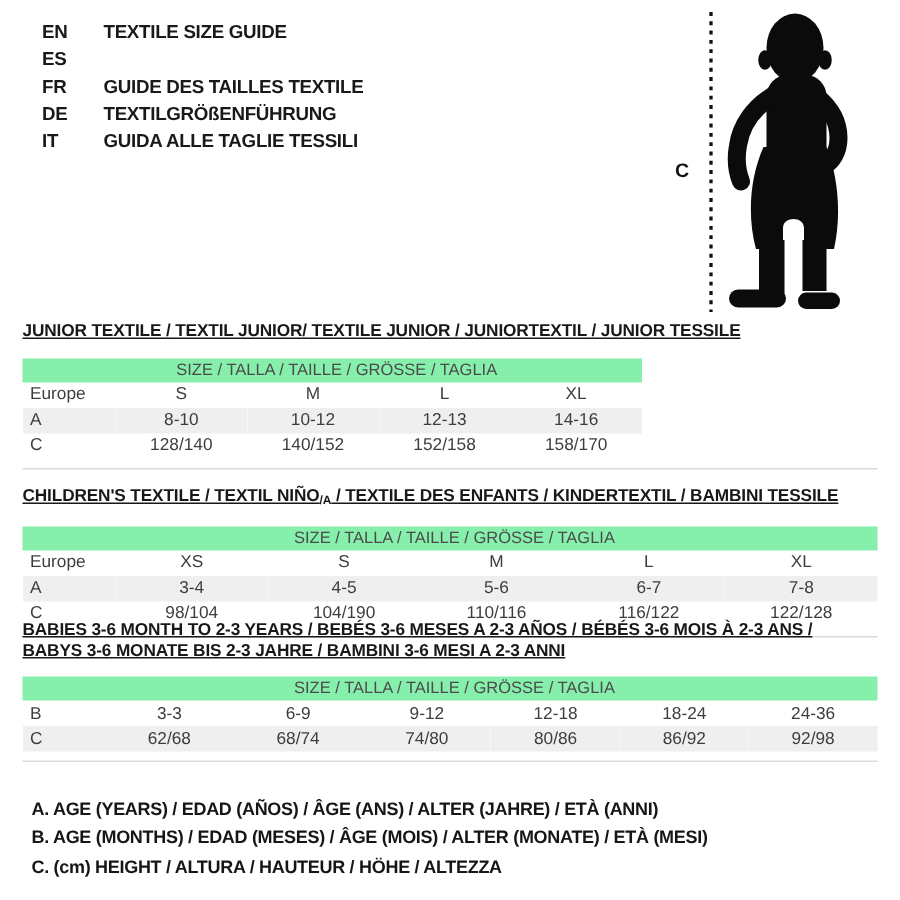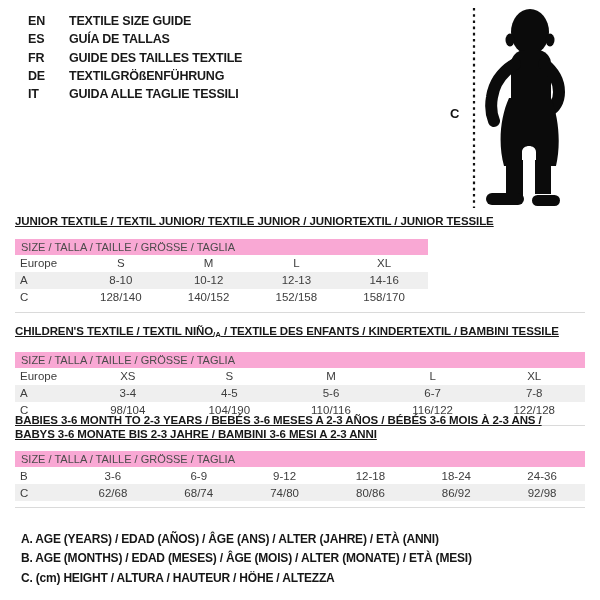--- a/index.html
+++ b/index.html
@@ -18,22 +18,22 @@
 
   
   .figure{position:absolute;left:440px;top:0;width:160px;height:214px;}
   .figure svg{display:block;}
   .measure-label{font-family:"Liberation Sans",sans-serif;font-weight:bold;font-size:13px;fill:#111;}
 
   
   .sec{position:absolute;left:15px;width:570px;}
   .t-title{font-weight:bold;font-size:11.5px;letter-spacing:-0.1px;line-height:13.5px;color:#181818;white-space:nowrap;text-decoration:underline;}
   .t-title .subA{font-size:8px;vertical-align:-2px;}
-  .size-bar{margin-top:10px;background:#f9a8d4;height:16px;line-height:16.5px;
-            padding-left:6px;font-size:11px;color:#4b4b4b;box-sizing:border-box;white-space:nowrap;}
+  .size-bar{margin-top:10px;background:#86efac;height:16px;line-height:16.5px;
+            padding-left:6px;font-size:11px;color:#4b4b4b;box-sizing:border-box;white-space:nowrap;text-align:center;}
   table{border-collapse:collapse;table-layout:fixed;font-size:11.5px;color:#3d3d3d;}
   td{height:17px;text-align:center;padding:0;overflow:hidden;white-space:nowrap;}
   td.lbl{text-align:left;padding-left:5px;}
   tr.stripe{background:#efefef;}
   .w413{width:413px;}
   .w570{width:570px;}
   col.lab62{width:62px;}
   col.lab55{width:55px;}
   .hairline{border-top:1px solid #dadada;width:570px;margin-top:6px;height:0;}
 
@@ -46,21 +46,20 @@
 
 <div class="stage">
 
   <div class="langs">
     <div class="lang-row">
       <span class="lang-code">EN</span>
       <span class="lang-label">TEXTILE SIZE GUIDE</span>
     </div>
     <div class="lang-row">
       <span class="lang-code">ES</span>
-      <span class="lang-label">GUÍA DE TALLAS</span>
     </div>
     <div class="lang-row">
       <span class="lang-code">FR</span>
       <span class="lang-label">GUIDE DES TAILLES TEXTILE</span>
     </div>
     <div class="lang-row">
       <span class="lang-code">DE</span>
       <span class="lang-label">TEXTILGRÖßENFÜHRUNG</span>
     </div>
     <div class="lang-row">
@@ -184,21 +183,21 @@
           <col>
           <col>
           <col>
           <col>
           <col>
           <col>
         </colgroup>
       <tbody>
           <tr>
         <td class="lbl">B</td>
-        <td>3-6</td>
+        <td>3-3</td>
         <td>6-9</td>
         <td>9-12</td>
         <td>12-18</td>
         <td>18-24</td>
         <td>24-36</td>
       </tr>
       <tr class="stripe">
         <td class="lbl">C</td>
         <td>62/68</td>
         <td>68/74</td>

